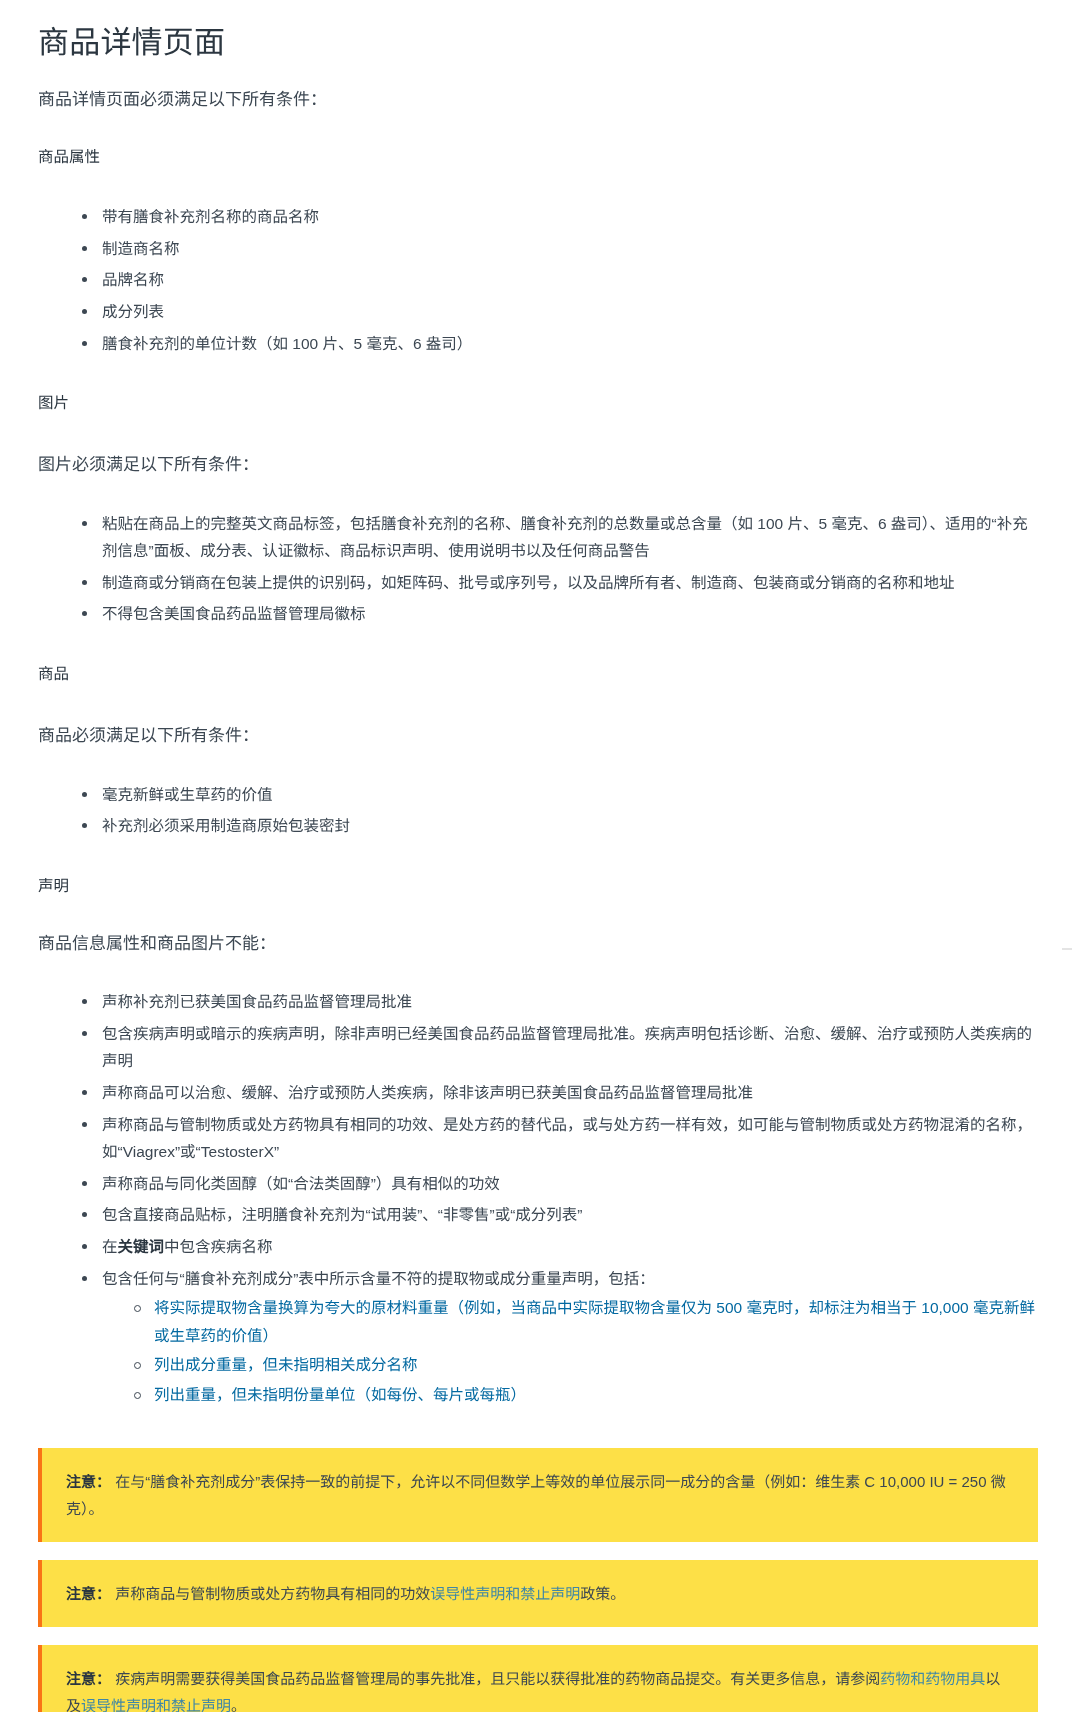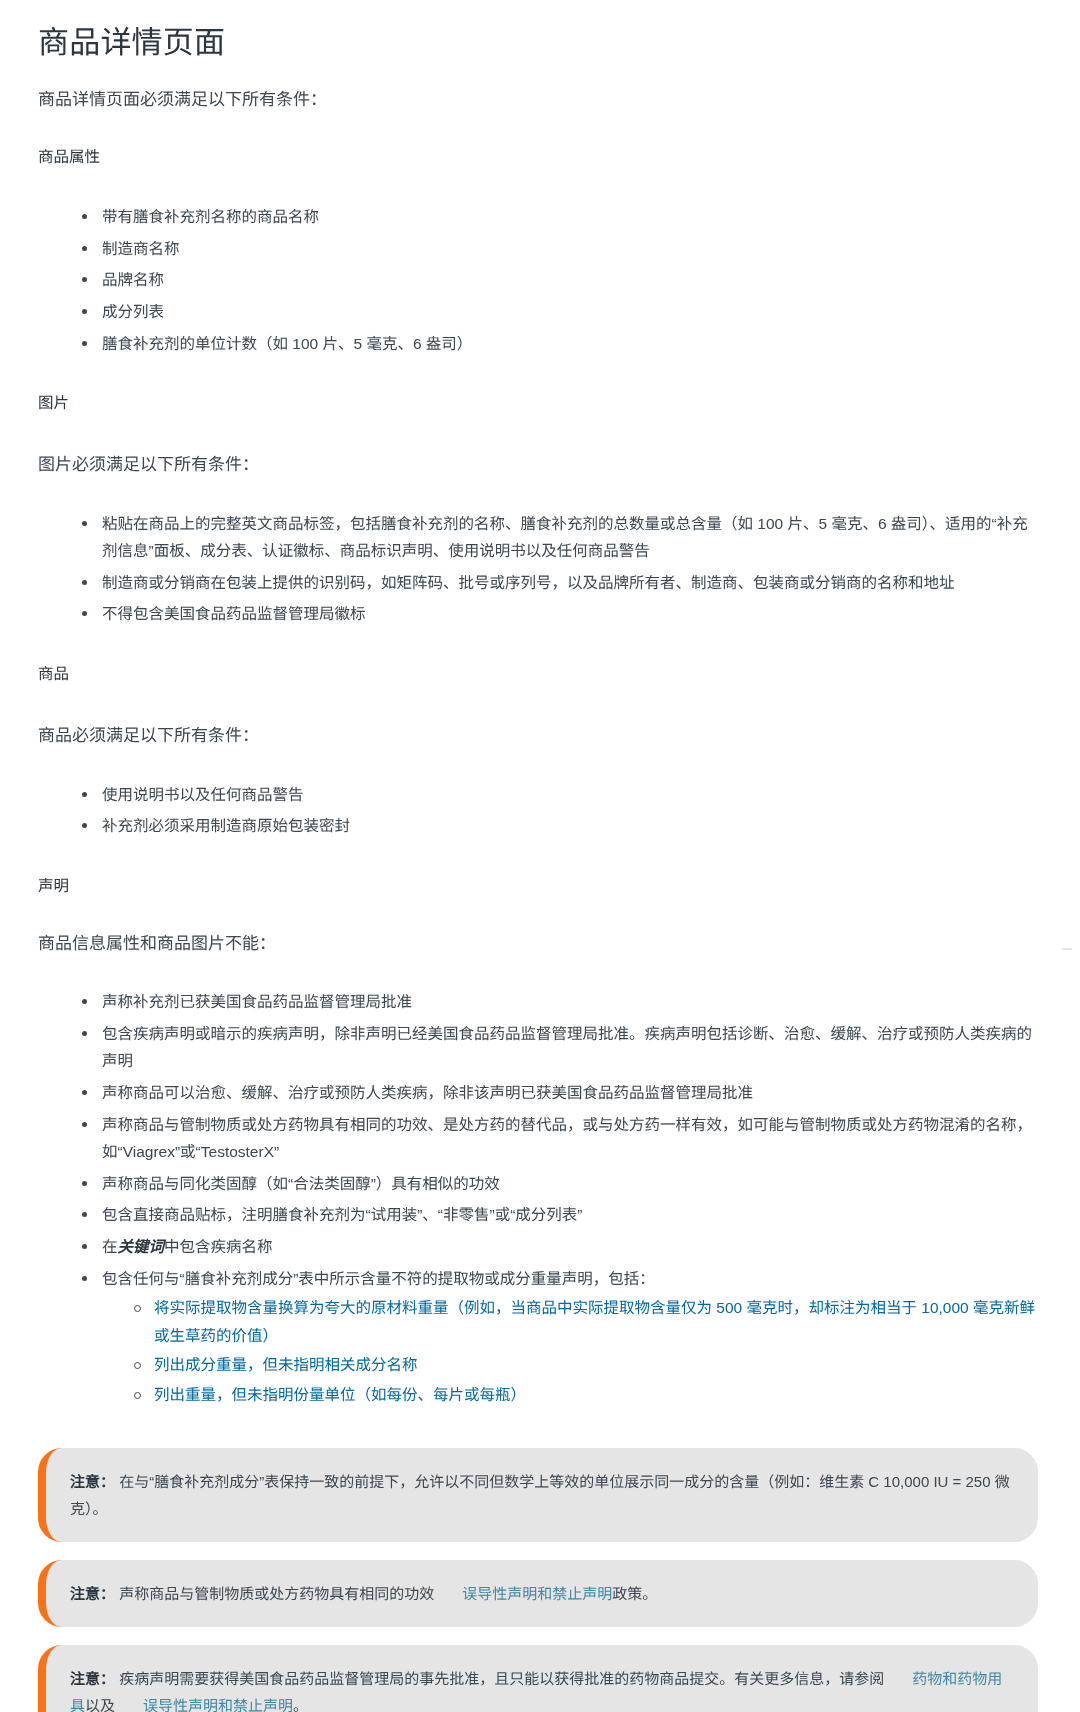--- a/index.html
+++ b/index.html
@@ -86,39 +86,37 @@
     position: absolute;
     left: 2px;
     top: 11px;
     width: 5px;
     height: 5px;
     border-radius: 50%;
     border: 1px solid #3c4752;
     background: transparent;
   }
   .note {
-    background: #e5e5e5;
-    border-left: 8px solid #f97316;
+    background: #fde047;
+    border-left: 4px solid #f97316;
     padding: 20px 26px 20px 24px;
     margin: 0 0 18px 0;
     font-size: 15px;
     line-height: 1.8;
     color: #3c4752;
-    border-radius: 24px;
   }
   .note .note-label {
     font-weight: bold;
     color: #2b3640;
   }
   .note a.note-link {
     color: #3f87a6;
     text-decoration: none;
-    margin-left: 28px;
   }
-  .kw-bold { font-weight: bold; color: #2b3640; font-style: italic; }
+  .kw-bold { font-weight: bold; color: #2b3640; }
   .notes-wrap { margin-top: 40px; }
   .scroll-mark {
     position: absolute;
     right: 8px;
     top: 948px;
     width: 10px;
     height: 2px;
     background: #e4e4e4;
   }
 </style>
@@ -142,21 +140,21 @@
       <h2 class="section-heading">图片</h2>
       <p class="section-intro">图片必须满足以下所有条件：</p>
       <ul class="bullets">
         <li>粘贴在商品上的完整英文商品标签，包括膳食补充剂的名称、膳食补充剂的总数量或总含量（如 100 片、5 毫克、6 盎司）、适用的“补充剂信息”面板、成分表、认证徽标、商品标识声明、使用说明书以及任何商品警告</li>
         <li>制造商或分销商在包装上提供的识别码，如矩阵码、批号或序列号，以及品牌所有者、制造商、包装商或分销商的名称和地址</li>
         <li>不得包含美国食品药品监督管理局徽标</li>
       </ul>
       <h2 class="section-heading">商品</h2>
       <p class="section-intro">商品必须满足以下所有条件：</p>
       <ul class="bullets">
-        <li>使用说明书以及任何商品警告</li>
+        <li>毫克新鲜或生草药的价值</li>
         <li>补充剂必须采用制造商原始包装密封</li>
       </ul>
     </div>
 
   <h2 class="section-heading tight">声明</h2>
   <p class="section-intro">商品信息属性和商品图片不能：</p>
   <ul class="bullets" id="claims-list">
       <li><span>声称补充剂已获美国食品药品监督管理局批准</span></li>
       <li><span>包含疾病声明或暗示的疾病声明，除非声明已经美国食品药品监督管理局批准。疾病声明包括诊断、治愈、缓解、治疗或预防人类疾病的声明</span></li>
       <li><span>声称商品可以治愈、缓解、治疗或预防人类疾病，除非该声明已获美国食品药品监督管理局批准</span></li>

